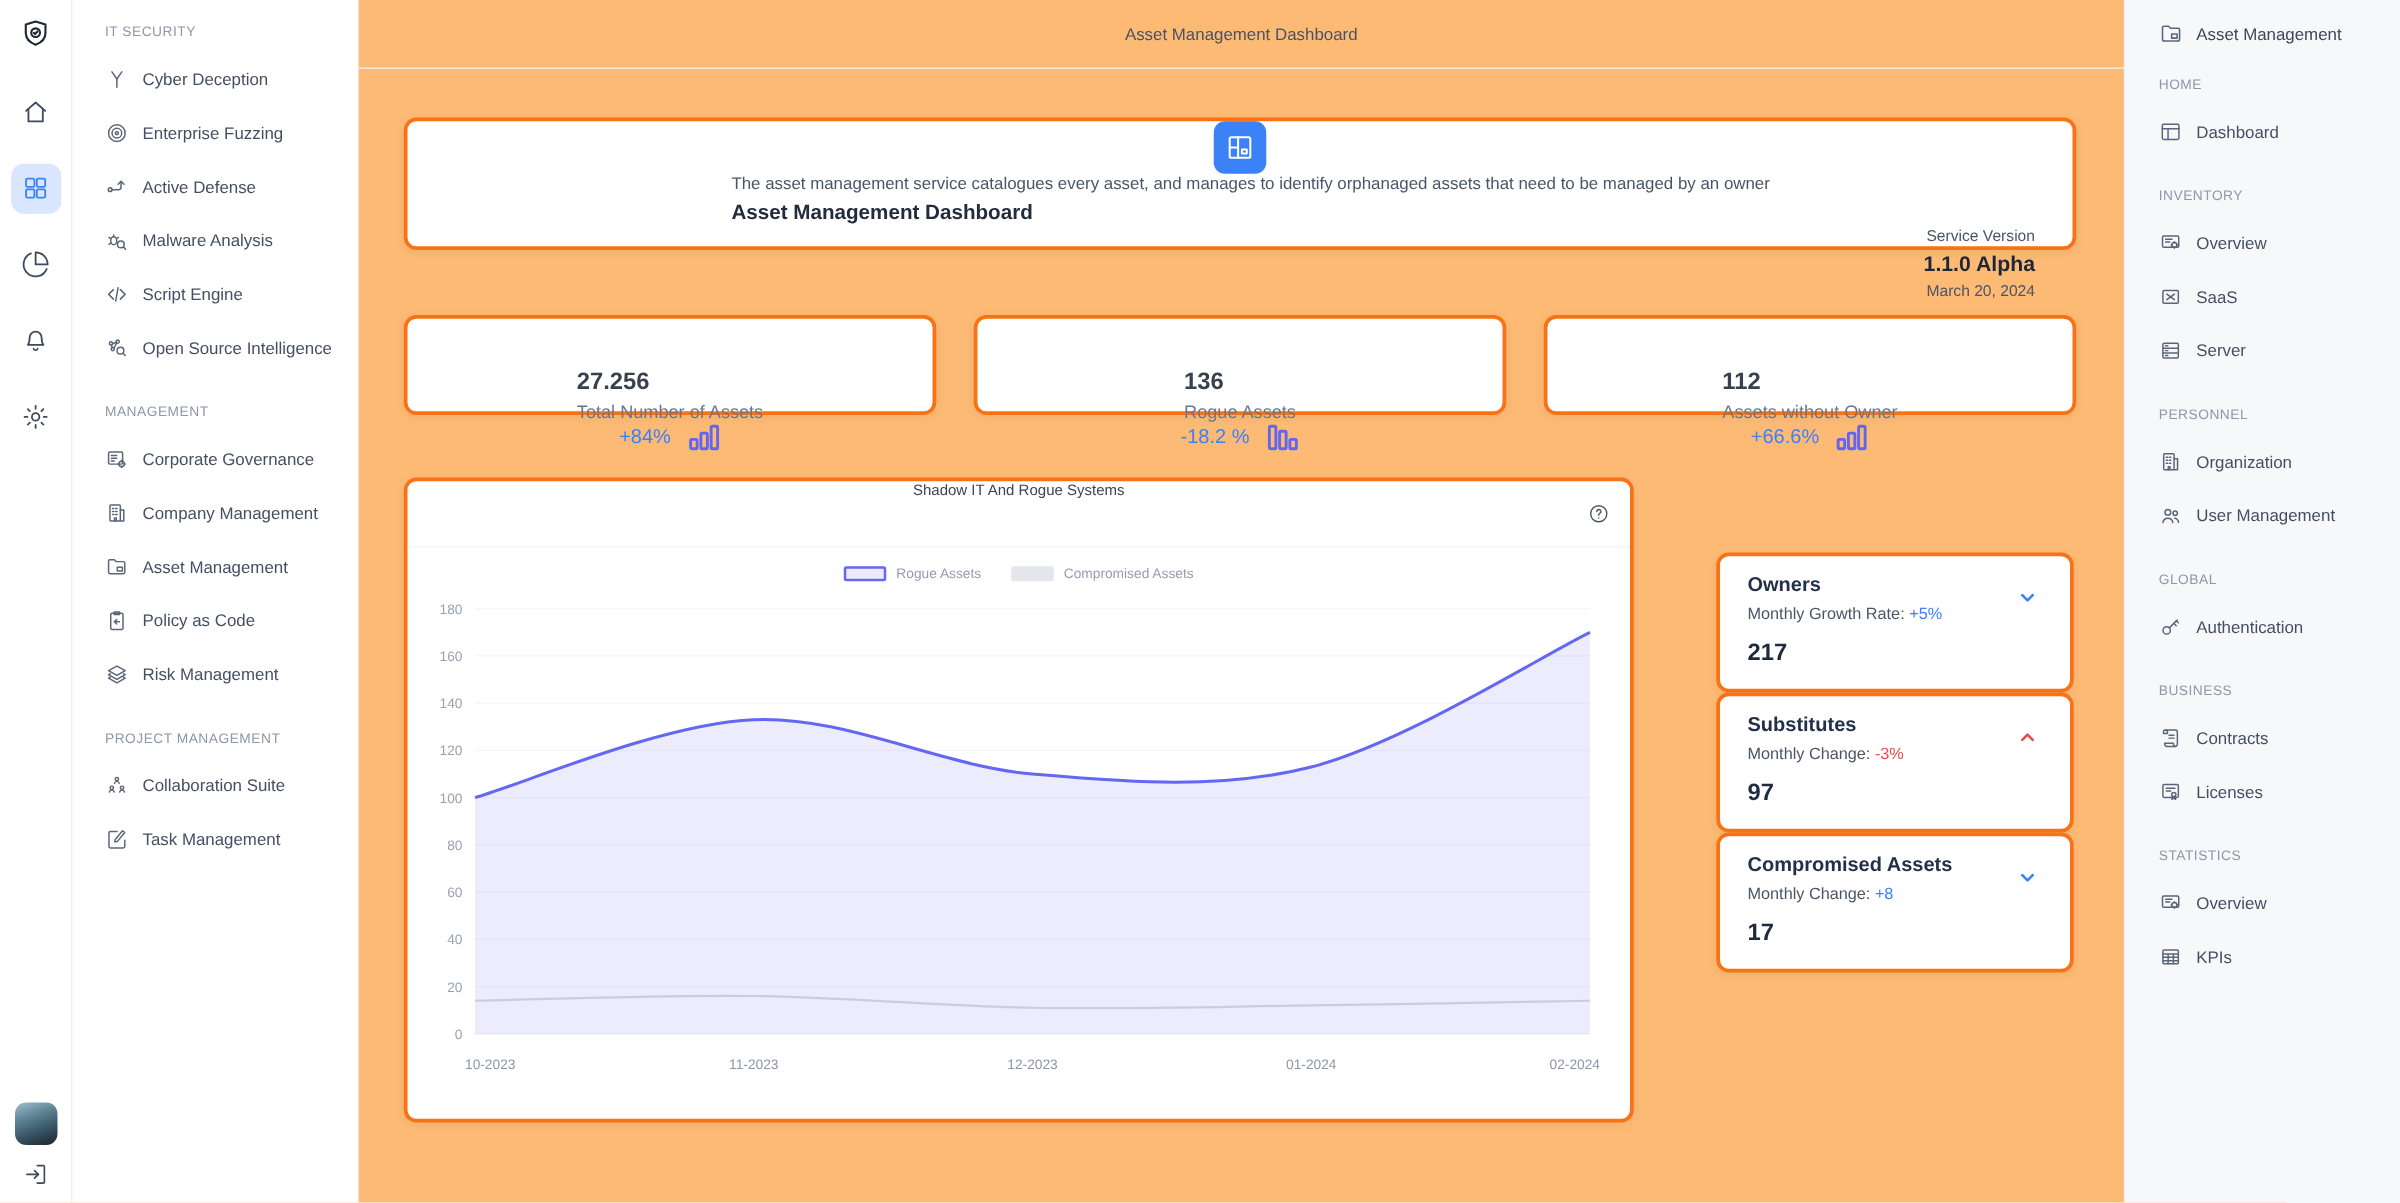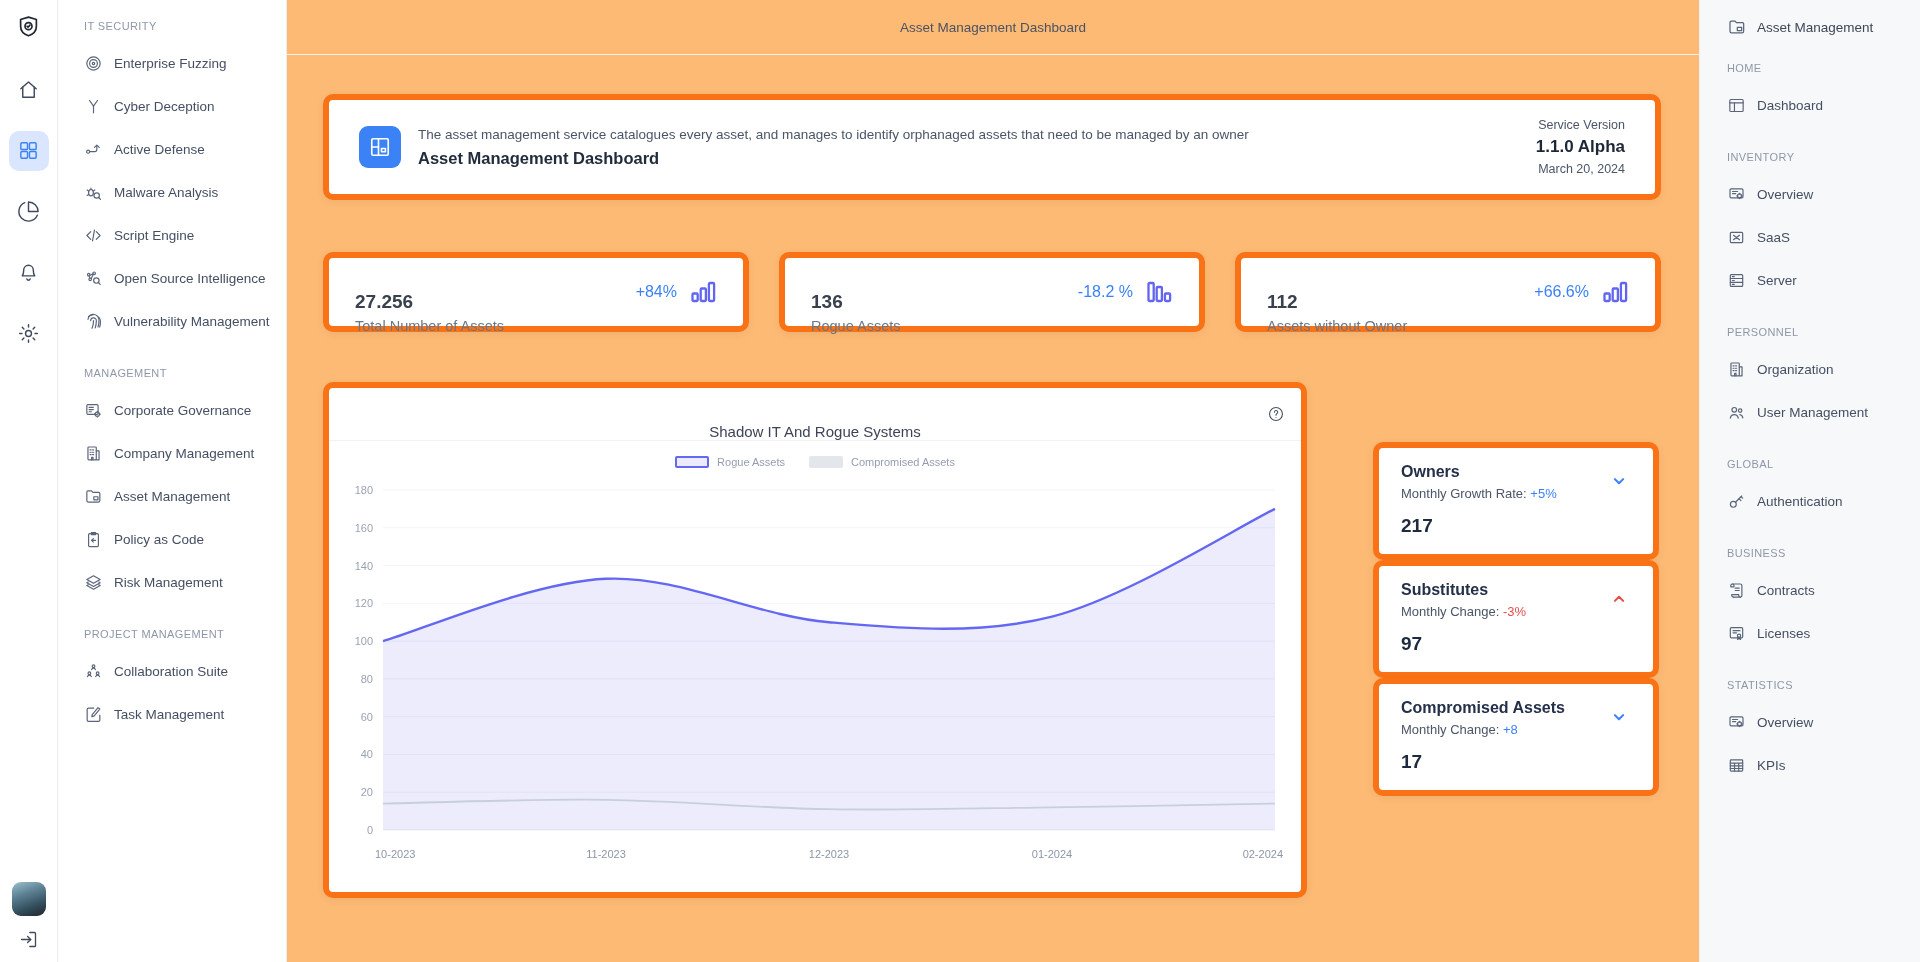--- a/index.html
+++ b/index.html
@@ -31,44 +31,44 @@
   .nav-item { height:43px; display:flex; align-items:center; gap:11px; font-size:13.5px; color:#454f63; cursor:pointer; white-space:nowrap; }
   .ico { display:inline-flex; color:#5a6579; flex:none; }
   .ico svg { width:19px; height:19px; }
 
   
   .main { flex:1; background:#fdba74; display:flex; flex-direction:column; border-right:1px solid #efeff3; min-width:0; }
   .main-header { height:55px; flex:none; border-bottom:1px solid #f1f2f5; display:flex; align-items:center; justify-content:center;
     font-size:13.5px; color:#4a5264; }
   .main-body { flex:1; padding:39px 38px 0 36px; }
 
-  .card { background:#fff; border:6px solid #f97316; border-radius:10px;
-    box-shadow:0 2px 8px rgba(25,35,60,.06); }
+  .card { background:#fff; border:3px solid #f97316; border-radius:10px;
+    box-shadow:0 2px 8px rgba(25,35,60,.06);flex-direction:column; }
 
   .banner { height:106px; display:flex; align-items:center; padding:0 30px; }
   .banner-icon { width:42px; height:42px; border-radius:9px; color:#fff; display:flex; align-items:center; justify-content:center; flex:none; }
   .banner-icon svg { width:26px; height:26px; }
   .banner-text { margin-left:17px; }
   .banner-desc { font-size:13.5px; color:#4a5568; }
   .banner-title { font-size:16.5px; font-weight:bold; color:#222c3d; margin-top:7px; }
   .banner-version { margin-left:auto; text-align:right; font-size:12.5px; color:#4a5568; line-height:1.5; }
   .version-num { font-size:17px; font-weight:bold; color:#1d2738; }
 
   .stats-row { display:flex; gap:30px; margin-top:52px; }
   .stat-card { flex:1; height:80px; display:flex; align-items:center; justify-content:space-between; padding:0 26px; }
   .stat-value { font-size:19px; font-weight:bold; color:#39414f;margin-top:40px; }
   .stat-label { font-size:14.5px; color:#6c7686; margin-top:5px; }
   .stat-right { display:flex; align-items:center; gap:13px; }
   .stat-change { font-size:16px; }
   .stat-bars svg { width:27px; height:24px; }
 
   .content-row { display:flex; margin-top:50px; align-items:flex-start; }
   .chart-card { width:984px; height:516px; position:relative; }
-  .chart-header { height:53px; display:flex; align-items:flex-end; justify-content:center; border-bottom:1px solid #f1f2f5;
-    font-size:15px; color:#3c4456; position:relative; }
+  .chart-header { height:53px; display:flex; align-items:flex-start; justify-content:center; border-bottom:1px solid #f1f2f5;
+    font-size:12px; color:#3c4456; position:relative; }
   .chart-help { position:absolute; right:16px; top:50%; transform:translateY(-50%); color:#4b5563; cursor:pointer; }
   .chart-help svg { width:18px; height:18px; }
   .legend { display:flex; justify-content:center; align-items:center; gap:24px; margin-top:15px; font-size:11px; color:#949db0; }
   .legend-item { display:flex; align-items:center; cursor:pointer; }
   .legend-swatch { width:34px; height:12px; border-radius:2px; margin-right:8px; }
   .sw-rogue { background:#eceafc; border:2px solid #6568f0; }
   .sw-comp { background:#e3e6ea; }
   .chart-plot { margin:6px 20px 0 20px; }
 
   .side-cards { margin-left:66px; margin-top:60px; width:286px; display:flex; flex-direction:column; }
@@ -147,35 +147,35 @@
             <path d="m11 8.5 3.5 3.5-3.5 3.5"></path>
           </svg></span></div>
     </div>
   </nav>
 
 <nav class="leftnav" id="leftnav">
     <div class="nav-label">IT SECURITY</div>
     <div class="nav-item">
       <span class="ico">
         <svg viewBox="0 0 24 24" fill="none" stroke="currentColor" stroke-width="1.5" stroke-linecap="round" stroke-linejoin="round">
+          <path d="M7 4.4 12 11.6 17 4.4"></path>
+          <path d="M12 11.6V20"></path>
+        </svg>
+      </span>
+      <span>Cyber Deception</span>
+    </div>
+    <div class="nav-item">
+      <span class="ico">
+        <svg viewBox="0 0 24 24" fill="none" stroke="currentColor" stroke-width="1.5" stroke-linecap="round" stroke-linejoin="round">
           <circle cx="12" cy="12" r="8.4"></circle>
           <circle cx="12" cy="12" r="4.9"></circle>
           <circle cx="12" cy="12" r="1.5"></circle>
         </svg>
       </span>
       <span>Enterprise Fuzzing</span>
-    </div>
-    <div class="nav-item">
-      <span class="ico">
-        <svg viewBox="0 0 24 24" fill="none" stroke="currentColor" stroke-width="1.5" stroke-linecap="round" stroke-linejoin="round">
-          <path d="M7 4.4 12 11.6 17 4.4"></path>
-          <path d="M12 11.6V20"></path>
-        </svg>
-      </span>
-      <span>Cyber Deception</span>
     </div>
     <div class="nav-item">
       <span class="ico">
         <svg viewBox="0 0 24 24" fill="none" stroke="currentColor" stroke-width="1.5" stroke-linecap="round" stroke-linejoin="round">
           <circle cx="5.2" cy="14.8" r="1.9"></circle>
           <path d="M7.2 14.8h6.3c1.8 0 2.7-.9 2.7-2.7V7"></path>
           <path d="m13.2 9.4 3-3 3 3"></path>
         </svg>
       </span>
       <span>Active Defense</span>
@@ -206,32 +206,20 @@
         <svg viewBox="0 0 24 24" fill="none" stroke="currentColor" stroke-width="1.5" stroke-linecap="round" stroke-linejoin="round">
           <circle cx="6" cy="7.2" r="1.6"></circle>
           <circle cx="12.8" cy="5.4" r="1.6"></circle>
           <circle cx="7.8" cy="13" r="1.6"></circle>
           <path d="m7.6 7.8 3.7-1.8M6.4 8.7l1 2.8M9.1 11.9l2.6-4.9"></path>
           <circle cx="15.6" cy="14.6" r="3.4"></circle>
           <path d="m18.1 17.1 2.4 2.4"></path>
         </svg>
       </span>
       <span>Open Source Intelligence</span>
-    </div>
-    <div class="nav-item">
-      <span class="ico">
-        <svg viewBox="0 0 24 24" fill="none" stroke="currentColor" stroke-width="1.5" stroke-linecap="round" stroke-linejoin="round">
-          <path d="M12 3.2a8.8 8.8 0 0 0-6.4 2.7"></path>
-          <path d="M18.6 6.4A8.8 8.8 0 0 1 20.8 12c0 2.6-.3 5-1 7"></path>
-          <path d="M5 9.2A7 7 0 0 1 18.9 11c0 3-.4 5.7-1.2 8"></path>
-          <path d="M8.4 11a3.6 3.6 0 0 1 7.2 0c0 3.3-.5 6.3-1.4 9"></path>
-          <path d="M12 11c0 3.6-.6 6.9-1.9 9.6"></path>
-        </svg>
-      </span>
-      <span>Vulnerability Management</span>
     </div>
     <div class="nav-label">MANAGEMENT</div>
     <div class="nav-item">
       <span class="ico">
         <svg viewBox="0 0 24 24" fill="none" stroke="currentColor" stroke-width="1.5" stroke-linecap="round" stroke-linejoin="round">
           <rect x="3.6" y="4.6" width="14.2" height="12.2" rx="1.4"></rect>
           <path d="M6.4 8h5.4M6.4 10.8h5.4M6.4 13.6h3"></path>
           <circle cx="16.8" cy="16.6" r="2.7"></circle>
           <path d="M16.8 13v1M16.8 19.2v1.1M13.2 16.6h1.1M19.4 16.6h1.1"></path>
         </svg>

